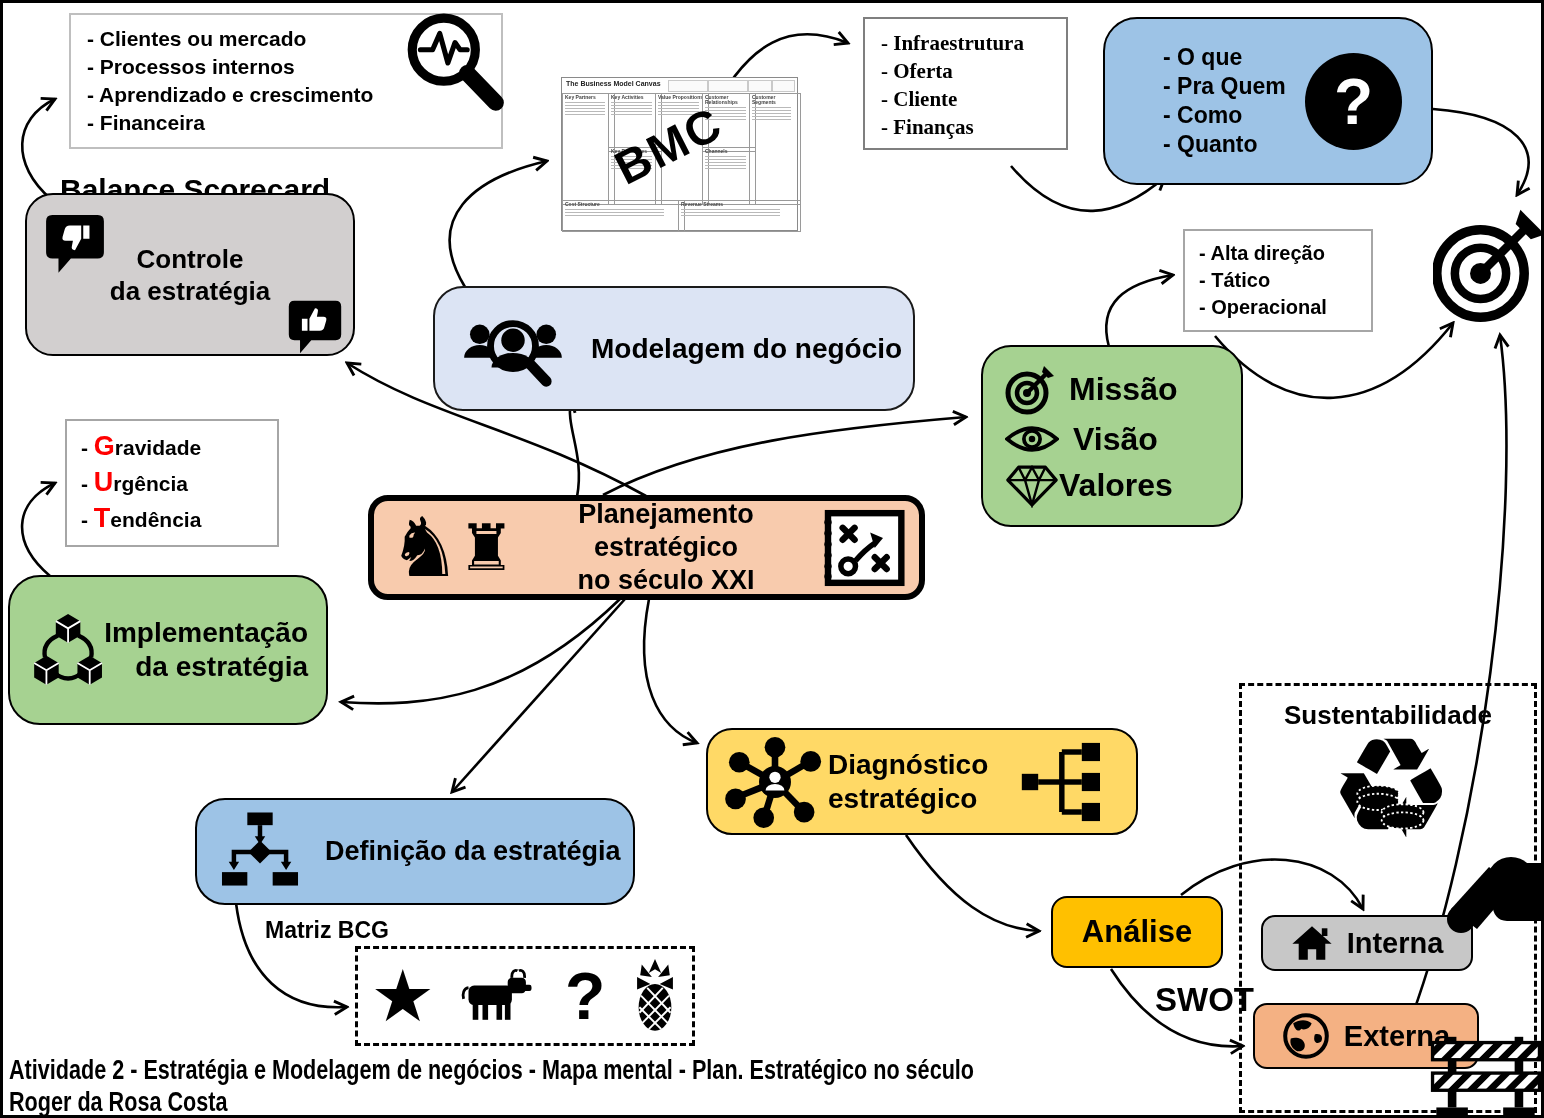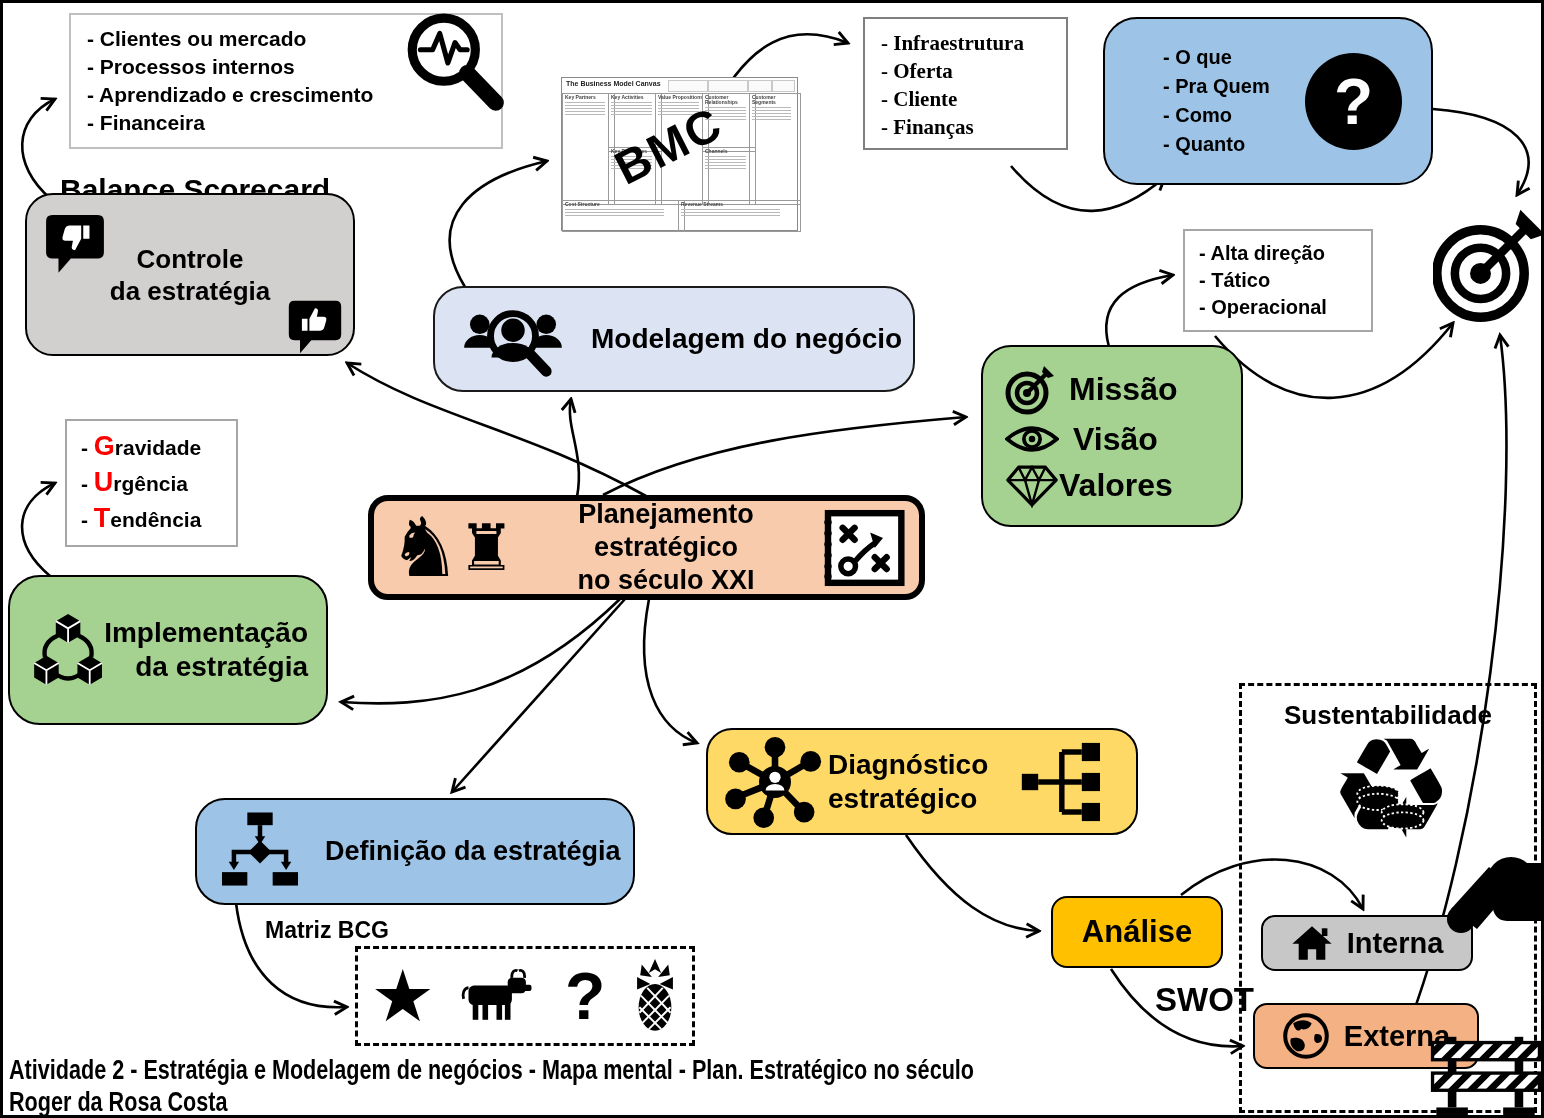--- a/index.html
+++ b/index.html
@@ -110,21 +110,21 @@
   </div>
 
   <div class="itembox" style="left:860px;top:14px;width:205px;height:133px;border-color:#7F7F7F;font-family:Liberation Serif, serif;">
     <div>- Infraestrutura</div>
     <div>- Oferta</div>
     <div>- Cliente</div>
     <div>- Finanças</div>
   </div>
 
   <div class="node" style="left:1100px;top:14px;width:330px;height:168px;background:#9DC3E6;border:2.5px solid #000;border-radius:34px;">
-    <div style="font-size:20px;line-height:29px;padding-left:58px;">
+    <div style="font-size:23px;line-height:29px;padding-left:58px;">
       <div>- O que</div>
       <div>- Pra Quem</div>
       <div>- Como</div>
       <div>- Quanto</div>
     </div>
   </div>
   <div class="qcircle" style="left:1302px;top:50px;width:97px;height:97px;">
     <span style="font-size:64px;">?</span>
   </div>
 
@@ -135,21 +135,21 @@
   </div>
 
   <svg class="abs" style="left:1430px;top:194px;" width="114" height="132" viewBox="0 0 120 132">
     <circle cx="50" cy="77" r="46" fill="none" stroke="#000" stroke-width="10"></circle>
     <circle cx="50" cy="77" r="27" fill="none" stroke="#000" stroke-width="9"></circle>
     <circle cx="50" cy="77" r="11" fill="#000"></circle>
     <line x1="50" y1="77" x2="100" y2="27" stroke="#000" stroke-width="9"></line>
     <path d="M92 10 L118 36 L103 41 L87 25 Z" fill="#000"></path>
   </svg>
 
-  <div class="node" style="left:430px;top:283px;width:482px;height:106px;background:#DCE4F4;border:2px solid #1a1a1a;border-radius:30px;">
+  <div class="node" style="left:430px;top:283px;width:482px;height:125px;background:#DCE4F4;border:2px solid #1a1a1a;border-radius:30px;">
     <svg style="margin-left:28px;" width="100" height="88" viewBox="0 0 100 90">
       <circle cx="16" cy="30" r="10" fill="#000"></circle>
       <path d="M0 54 a16 13 0 0 1 32 0 z" fill="#000"></path>
       <circle cx="84" cy="30" r="10" fill="#000"></circle>
       <path d="M68 54 a16 13 0 0 1 32 0 z" fill="#000"></path>
       <circle cx="50" cy="36" r="12" fill="#000"></circle>
       <path d="M28 64 a22 15 0 0 1 44 0 z" fill="#000"></path>
       <circle cx="50" cy="42" r="23" fill="none" stroke="#000" stroke-width="7"></circle>
       <line x1="67" y1="60" x2="84" y2="78" stroke="#000" stroke-width="11" stroke-linecap="round"></line>
     </svg>
@@ -177,21 +177,21 @@
     </div>
     <div style="display:flex;align-items:center;">
       <svg width="54" height="44" viewBox="0 0 100 82">
         <path d="M25 6 h50 l20 24 -45 46 -45 -46 z" fill="none" stroke="#000" stroke-width="6" stroke-linejoin="round"></path>
         <path d="M5 30 h90 M25 6 l12 24 13 -24 13 24 12 -24 M37 30 l13 46 13 -46" fill="none" stroke="#000" stroke-width="4.5"></path>
       </svg>
       <span style="font-size:32px;">Valores</span>
     </div>
   </div>
 
-  <div class="itembox" style="left:62px;top:416px;width:173px;height:128px;line-height:34px;padding:8px 4px 4px 14px;">
+  <div class="itembox" style="left:62px;top:416px;width:214px;height:128px;line-height:34px;padding:8px 4px 4px 14px;">
     <div><span>- </span><span class="gut-red">G</span><span>ravidade</span></div>
     <div><span>- </span><span class="gut-red">U</span><span>rgência</span></div>
     <div><span>- </span><span class="gut-red">T</span><span>endência</span></div>
   </div>
 
   <div class="node" style="left:5px;top:572px;width:320px;height:150px;background:#A6D291;border:2.5px solid #000;border-radius:32px;">
     <svg style="margin-left:22px;" width="88" height="92" viewBox="0 0 100 104">
       <path d="M36 32 C18 40 16 52 18 62 M64 32 C82 40 84 52 82 62 M32 84 C42 94 58 94 68 84" stroke="#000" stroke-width="6" fill="none"></path>
       <path d="M50 2 l17 10 v20 l-17 10 -17 -10 v-20 z" fill="#000"></path>
       <path d="M33 12 l17 10 17 -10 M50 22 v20" stroke="#fff" stroke-width="2.5" fill="none"></path>

